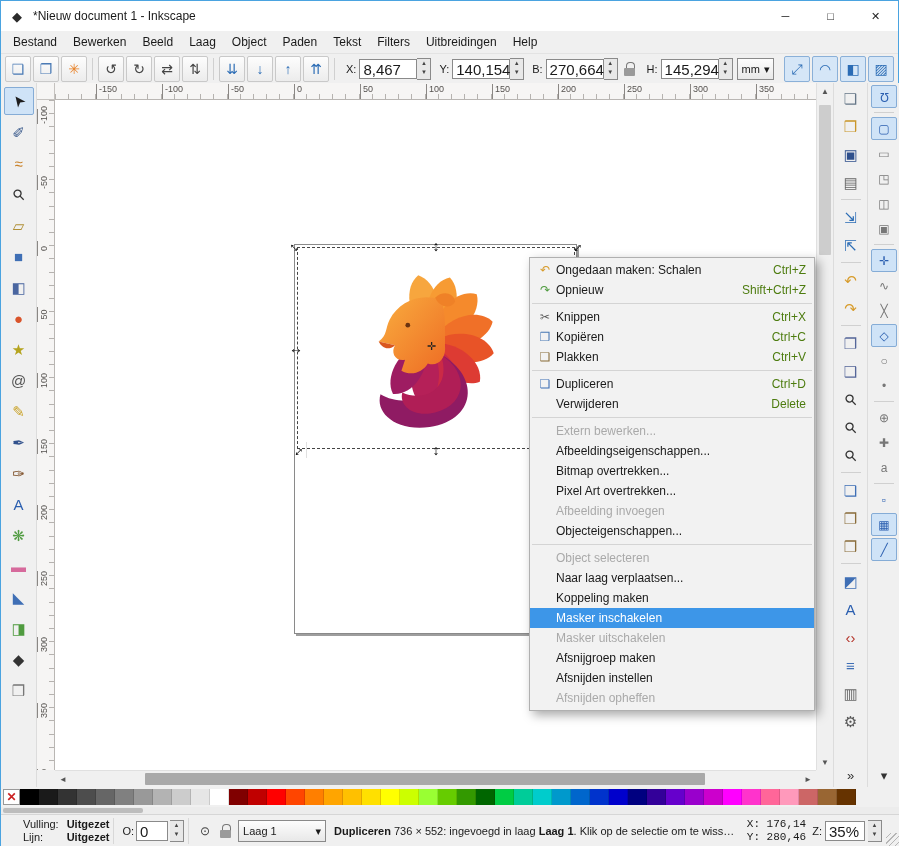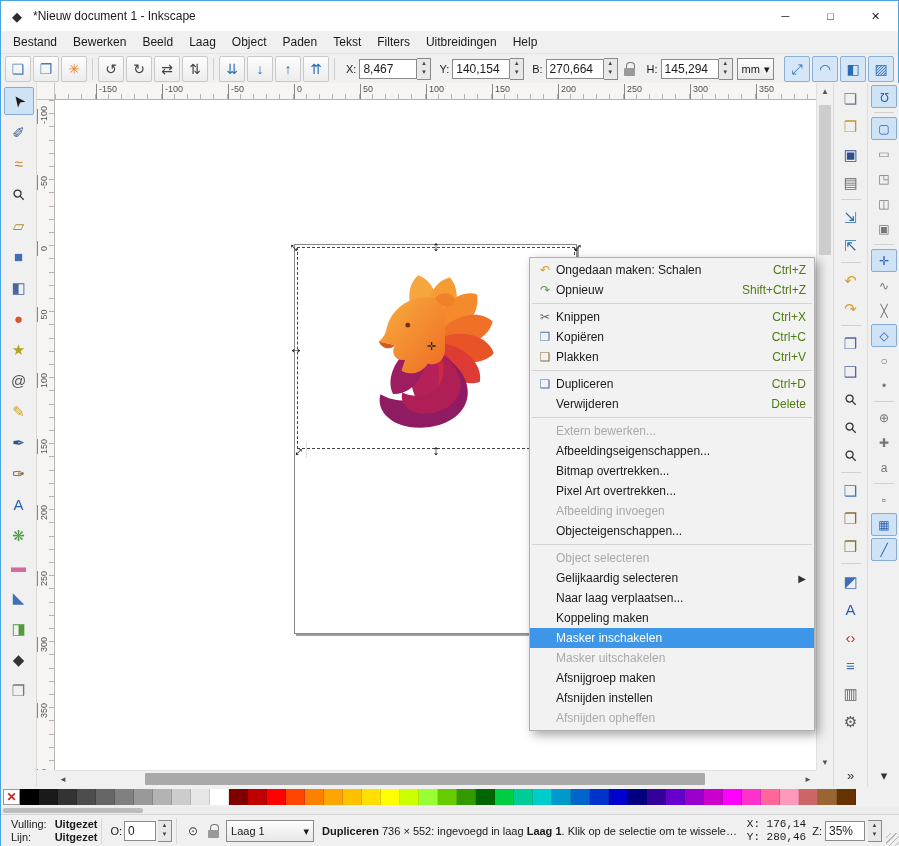--- a/index.html
+++ b/index.html
@@ -21,21 +21,21 @@
   
   #topbar{height:30px;background:#f0f0f0;display:flex;align-items:center;padding:0 4px;gap:2px;border-bottom:1px solid #d6d6d6}
   .tb-btn{width:24px;height:24px;display:flex;align-items:center;justify-content:center;
           background:linear-gradient(#fdfdfd,#ececec);border:1px solid #c9c9c9;border-radius:2px}
   .tb-btn.pressed{background:#d5e6f7;border-color:#8ab0d8}
   .glyph{font-size:14px;line-height:1;display:inline-block}
   .vsep{width:1px;height:22px;background:#d0d0d0;margin:0 3px}
   .spin-field{display:flex;align-items:center;margin-left:6px}
   .fl{margin-right:3px;font-size:11px}
   .spin-box{width:50px;height:18px;background:#fff;border:1px solid #8a8a8a;display:flex;align-items:center;
-            padding:0 3px;font-size:12px}
+            padding:0 3px;font-size:15px}
   .spin-arrows{display:flex;flex-direction:column;width:13px;height:20px;border:1px solid #8a8a8a;border-left:none;background:#e8e8e8}
   .spin-arrows span{font-size:6px;line-height:9px;text-align:center;color:#444}
   .lock-ratio{width:13px;height:15px;position:relative;margin:0 3px}
   .lock-ratio::before{content:"";position:absolute;left:3px;top:0;width:7px;height:6px;border:1.5px solid #777;border-bottom:none;border-radius:4px 4px 0 0}
   .lock-ratio::after{content:"";position:absolute;left:1px;top:6px;width:11px;height:8px;background:#9a9a9a;border-radius:1px}
   .unit-box{height:20px;border:1px solid #8a8a8a;background:linear-gradient(#fdfdfd,#e8e8e8);
             display:flex;align-items:center;padding:0 4px;gap:4px;margin-left:2px;font-size:11px}
   .spacer{flex:1}
 
   
@@ -109,21 +109,21 @@
   .none-swatch{width:17px;height:16px;background:#fff;border:1px solid #999;color:#cc2222;display:flex;align-items:center;justify-content:center;
                font-size:12px;font-weight:bold;box-sizing:border-box;flex:none}
   .sw{width:19px;height:16px;flex:none;box-sizing:border-box;border-right:1px solid rgba(0,0,0,0.12)}
   #palscroll{position:absolute;left:0;top:806px;width:899px;height:7px;background:#ececec}
   #palthumb{position:absolute;left:2px;top:1px;width:140px;height:5px;background:#bdbdbd;border-radius:2px}
 
   
   #statusbar{position:absolute;left:0;top:813px;width:899px;height:33px;background:#f0f0f0;border-top:1px solid #d6d6d6;
              display:flex;align-items:center;font-size:11px;box-sizing:border-box}
   .sb-sep{width:1px;height:26px;background:#d8d8d8;margin:0 4px}
-  #fsblock{display:grid;grid-template-columns:auto auto;column-gap:8px;line-height:13px;padding-left:10px}
+  #fsblock{display:grid;grid-template-columns:auto auto;column-gap:8px;line-height:13px;padding-left:22px}
   #fsblock .val{font-weight:bold}
   #oblock{display:flex;align-items:center;gap:2px;margin-left:4px}
   #oblock .spin-box{width:24px}
   #layerblock{display:flex;align-items:center;gap:3px;margin-left:4px}
   .mini-icon{width:16px;height:16px;display:flex;align-items:center;justify-content:center;font-size:12px;color:#444}
   #layercombo{height:20px;min-width:78px;border:1px solid #8a8a8a;background:linear-gradient(#fdfdfd,#e8e8e8);
               display:flex;align-items:center;justify-content:space-between;padding:0 4px;gap:6px}
   #status-message{flex:1;padding:0 8px;white-space:nowrap;overflow:hidden;text-overflow:ellipsis}
   #xyblock{font-family:"Liberation Mono",monospace;font-size:11px;line-height:13px;text-align:right;padding-right:6px}
   #zblock{display:flex;align-items:center;gap:3px;padding-right:4px}
@@ -602,25 +602,20 @@
         <span class="lb">Afbeelding invoegen</span>
       </div>
       <div class="mi">
         <span class="ic"></span>
         <span class="lb">Objecteigenschappen...</span>
       </div>
       <div class="msep"></div>
       <div class="mi dis">
         <span class="ic"></span>
         <span class="lb">Object selecteren</span>
-      </div>
-      <div class="mi">
-        <span class="ic"></span>
-        <span class="lb">Gelijkaardig selecteren</span>
-        <span class="sub">▶</span>
       </div>
       <div class="mi">
         <span class="ic"></span>
         <span class="lb">Naar laag verplaatsen...</span>
       </div>
       <div class="mi">
         <span class="ic"></span>
         <span class="lb">Koppeling maken</span>
       </div>
       <div class="mi hl">

